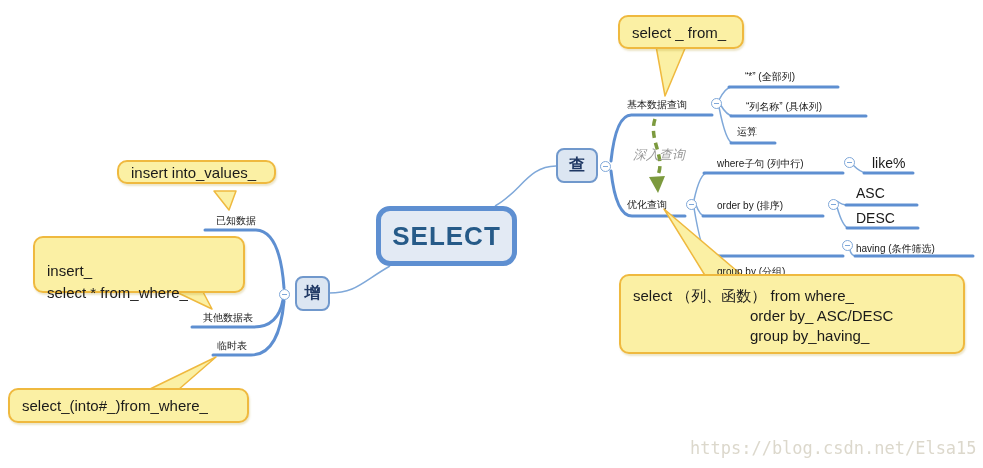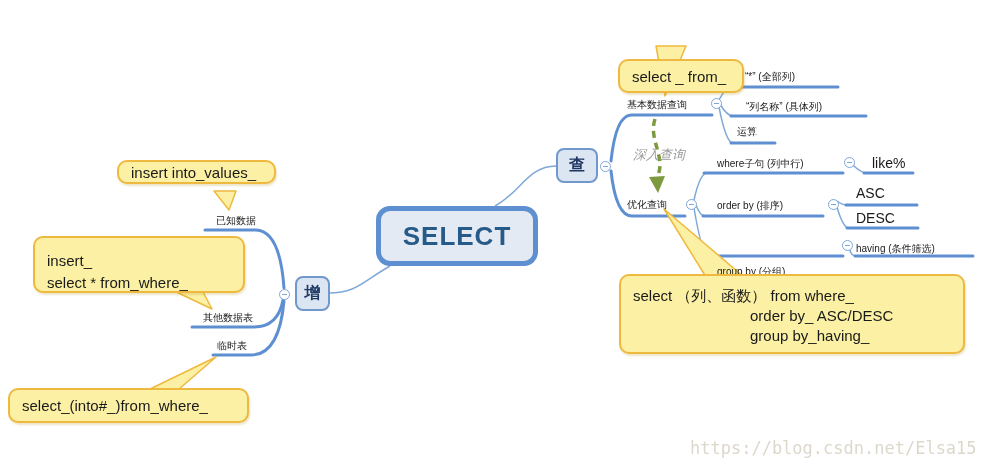--- a/index.html
+++ b/index.html
@@ -59,21 +59,21 @@
     border: 2px solid #efb93f;
     border-radius: 10px;
     font-size: 15px;
     color: #1a1a1a;
     display: flex;
     align-items: center;
     padding-left: 12px;
     white-space: nowrap;
     box-shadow: 1px 2px 2px rgba(180,150,40,0.25);
   }
-  .callout.multi { display: block; padding-top: 12px; line-height: 22px; }
+  .callout.multi { display: block; padding-top: 22px; line-height: 22px; }
   .callout.big { display: block; padding: 10px 0 0 12px; line-height: 20px; }
   .callout.big .indent { margin-left: 117px; }
 
   
   .collapse {
     position: absolute;
     width: 11px; height: 11px;
     border: 1px solid #7fa8d9;
     border-radius: 50%;
     background: #ffffff;
@@ -147,21 +147,21 @@
 
     <g fill="#fbf0a4" stroke="#efb93f" stroke-width="1.5" stroke-linejoin="round">
       <polygon points="214,191 236,191 229,210"></polygon>
       <polygon points="172,290 202,290 212,309"></polygon>
       <polygon points="148,390 178,390 216,357"></polygon>
       <polygon points="656,46 686,46 665,96"></polygon>
       <polygon points="706,277 744,277 664,209"></polygon>
     </g>
   </svg>
 
-  <div class="node root" style="left:376px; top:206px; width:162px; height:60px;">SELECT</div>
+  <div class="node root" style="left:376px; top:206px; width:141px; height:60px;">SELECT</div>
 
   <div class="node" style="left:295px; top:276px; width:35px; height:35px;">增</div>
 
   <div class="node" style="left:556px; top:148px; width:42px; height:35px;">查</div>
 
   <div class="collapse" style="left:279px; top:289px;">
       <span class="bar"></span>
     </div>
   <div class="collapse" style="left:600px; top:161px;">
       <span class="bar"></span>
@@ -203,21 +203,21 @@
 
   <div class="callout" style="left:117px; top:160px; width:159px; height:24px;">insert into_values_</div>
 
   <div class="callout multi" style="left:33px; top:236px; width:212px; height:57px;">
     <div>insert_</div>
     <div>select * from_where_</div>
   </div>
 
   <div class="callout" style="left:8px; top:388px; width:241px; height:35px;">select_(into#_)from_where_</div>
 
-  <div class="callout" style="left:618px; top:15px; width:126px; height:34px;margin-top:44px;">select _ from_</div>
+  <div class="callout" style="left:618px; top:15px; width:126px; height:34px;">select _ from_</div>
 
   <div class="callout big" style="left:619px; top:274px; width:346px; height:80px;">
     <div>select （列、函数） from where_</div>
     <div class="indent">order by_ ASC/DESC</div>
     <div class="indent">group by_having_</div>
   </div>
 
   <div class="watermark">https://blog.csdn.net/Elsa15</div>
 
 </div>

